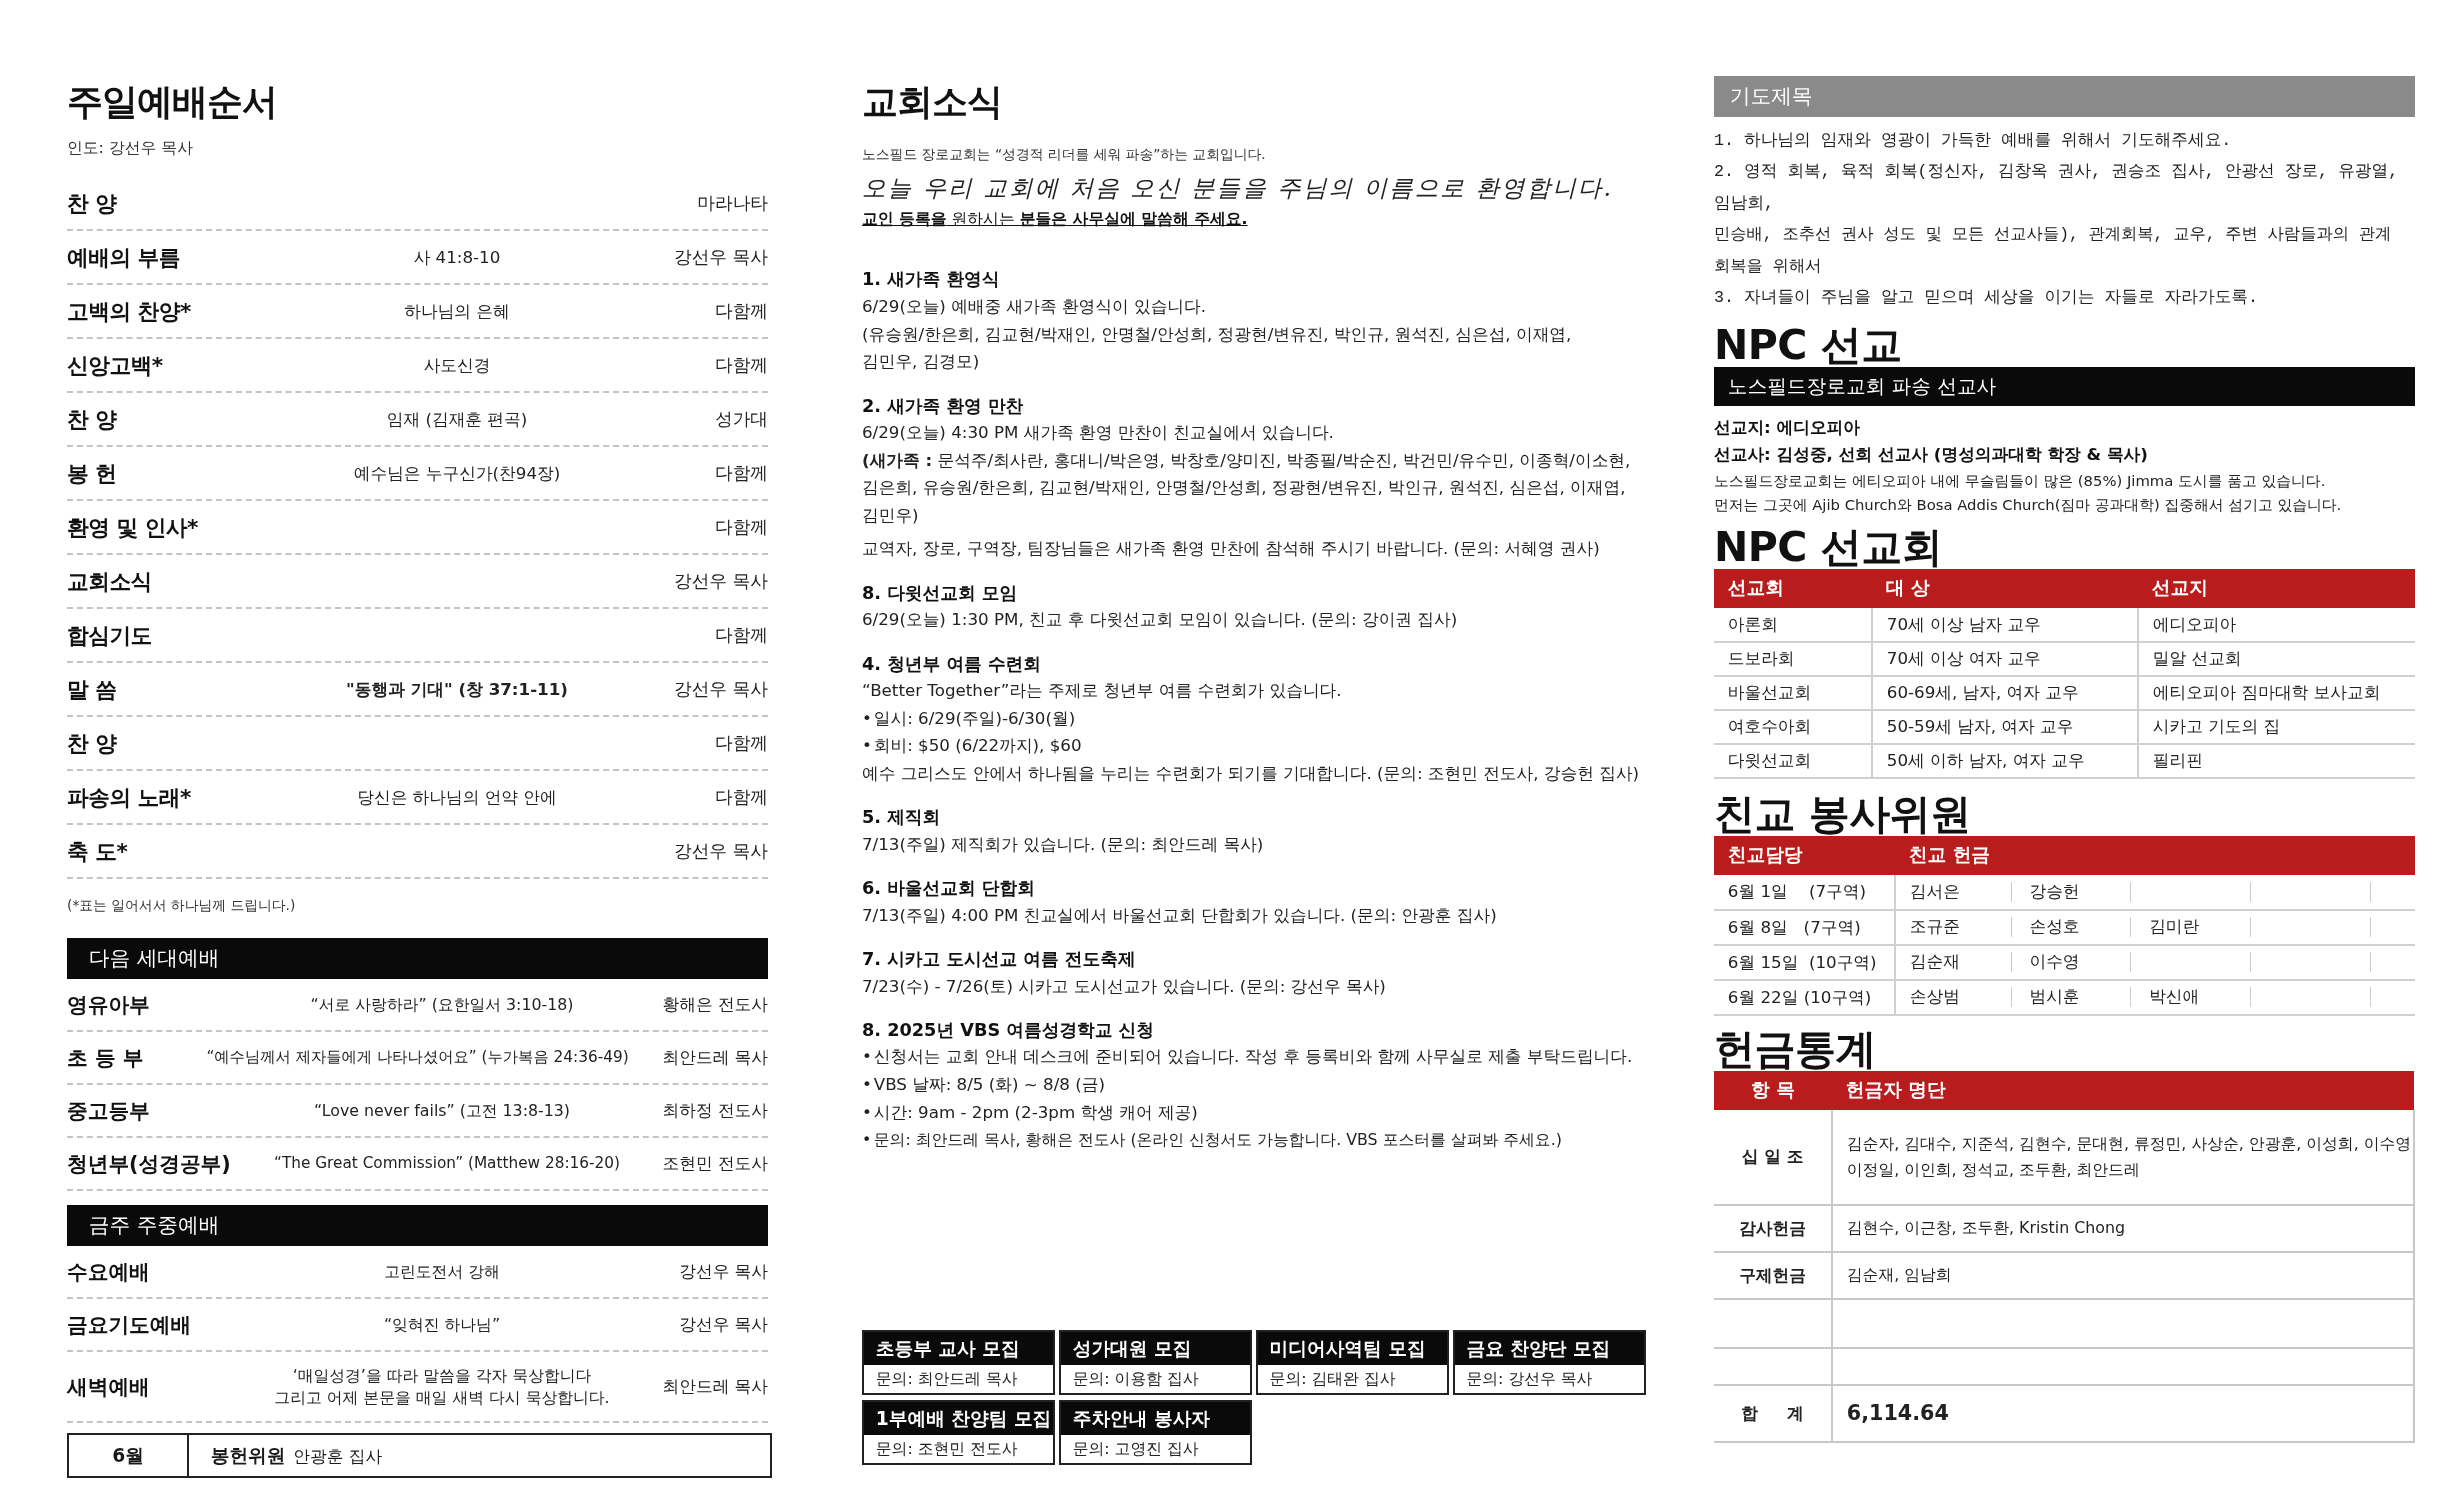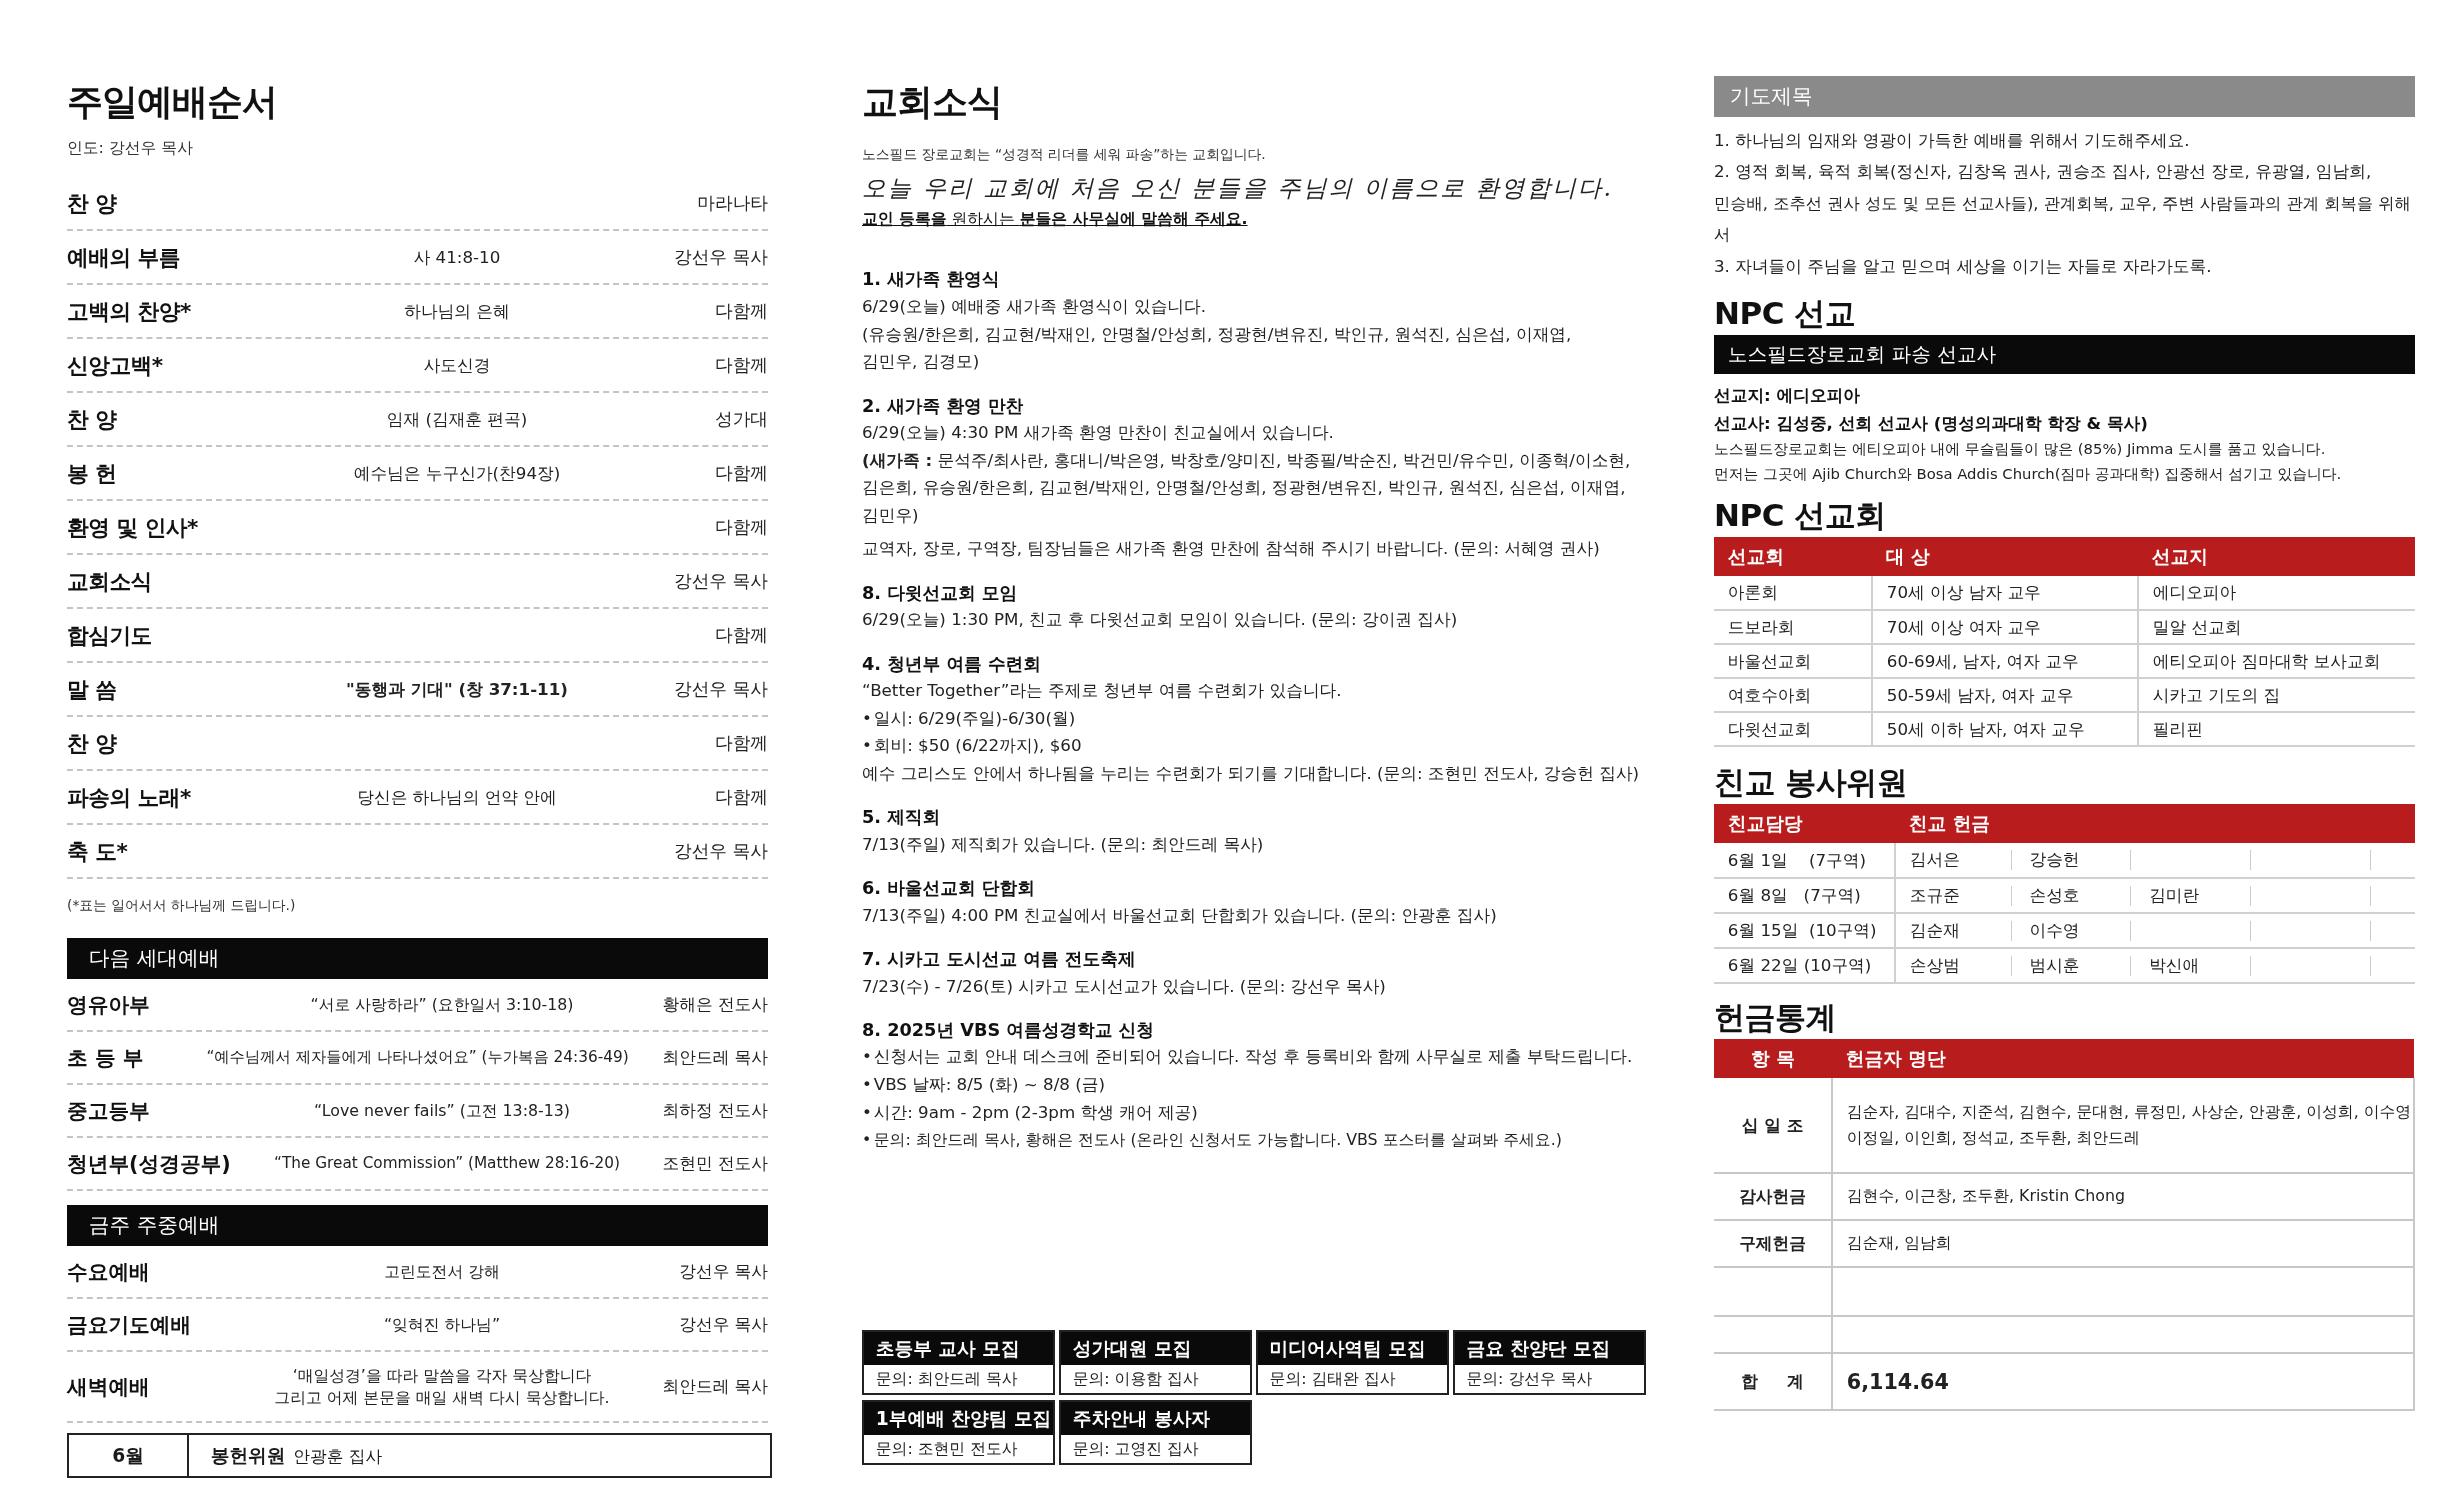--- a/index.html
+++ b/index.html
@@ -44,22 +44,22 @@
   .news-item li::before { content: "•"; position: absolute; left: 0; }
   .recruit { position: absolute; left: 0; top: 1253px; width: 808px; display: flex; flex-wrap: wrap; gap: 5.9px 3.9px; }
   .rbox { width: 193px; border: 2px solid #222; }
   .rbox .rh { background: #0a0a0a; color: #fff; font-size: 18.7px; font-weight: bold; height: 33px; line-height: 33px; padding-left: 11.8px; white-space: nowrap; }
   .rbox .rb { font-size: 15.8px; color: #222; height: 27.6px; line-height: 27.6px; padding-left: 11.8px; }
 
   
   #col-right { position: absolute; left: 1714px; top: 76px; width: 701px; }
   .gray-bar { background: #8a8a8a; color: #fff; font-size: 20.7px; height: 41px; line-height: 41px; padding-left: 15.8px; }
   .prayer p { font-size: 16.7px; color: #222; line-height: 31.5px; }
-  .prayer { margin-top: 7.9px; }
-  .h2 { font-size: 31px; font-weight: bold; color: #111; line-height: 43px; letter-spacing: -0.5px; }
+  .prayer { margin-top: 7.9px; font-family: Liberation Mono, monospace; }
+  .h2 { font-size: 41px; font-weight: bold; color: #111; line-height: 43px; letter-spacing: -0.5px; }
   .bar-black { background: #0a0a0a; color: #fff; font-size: 19.7px; height: 39px; line-height: 39px; padding-left: 13.8px; }
   .mission p { font-size: 16.7px; font-weight: bold; color: #111; line-height: 27.6px; }
   .mission p.sm { font-size: 14.8px; font-weight: normal; color: #222; line-height: 24.6px; }
   table { border-collapse: collapse; width: 100%; }
   th { background: #b91c1c; color: #fff; font-weight: bold; text-align: left; font-size: 18.7px; height: 39px; padding-left: 13.8px; }
   td { font-size: 16.7px; color: #222; border-bottom: 2px solid #d0d0d0; padding-left: 13.8px; height: 34px; }
   td.vl { border-right: 2px solid #d0d0d0; }
   .fellow td { height: 35px; }
   .names-row { display: flex; }
   .names-row span { width: 102px; border-right: 1px solid #ccc; padding-right: 7.9px; margin-right: 17.7px; height: 19.7px; line-height: 19.7px; }

